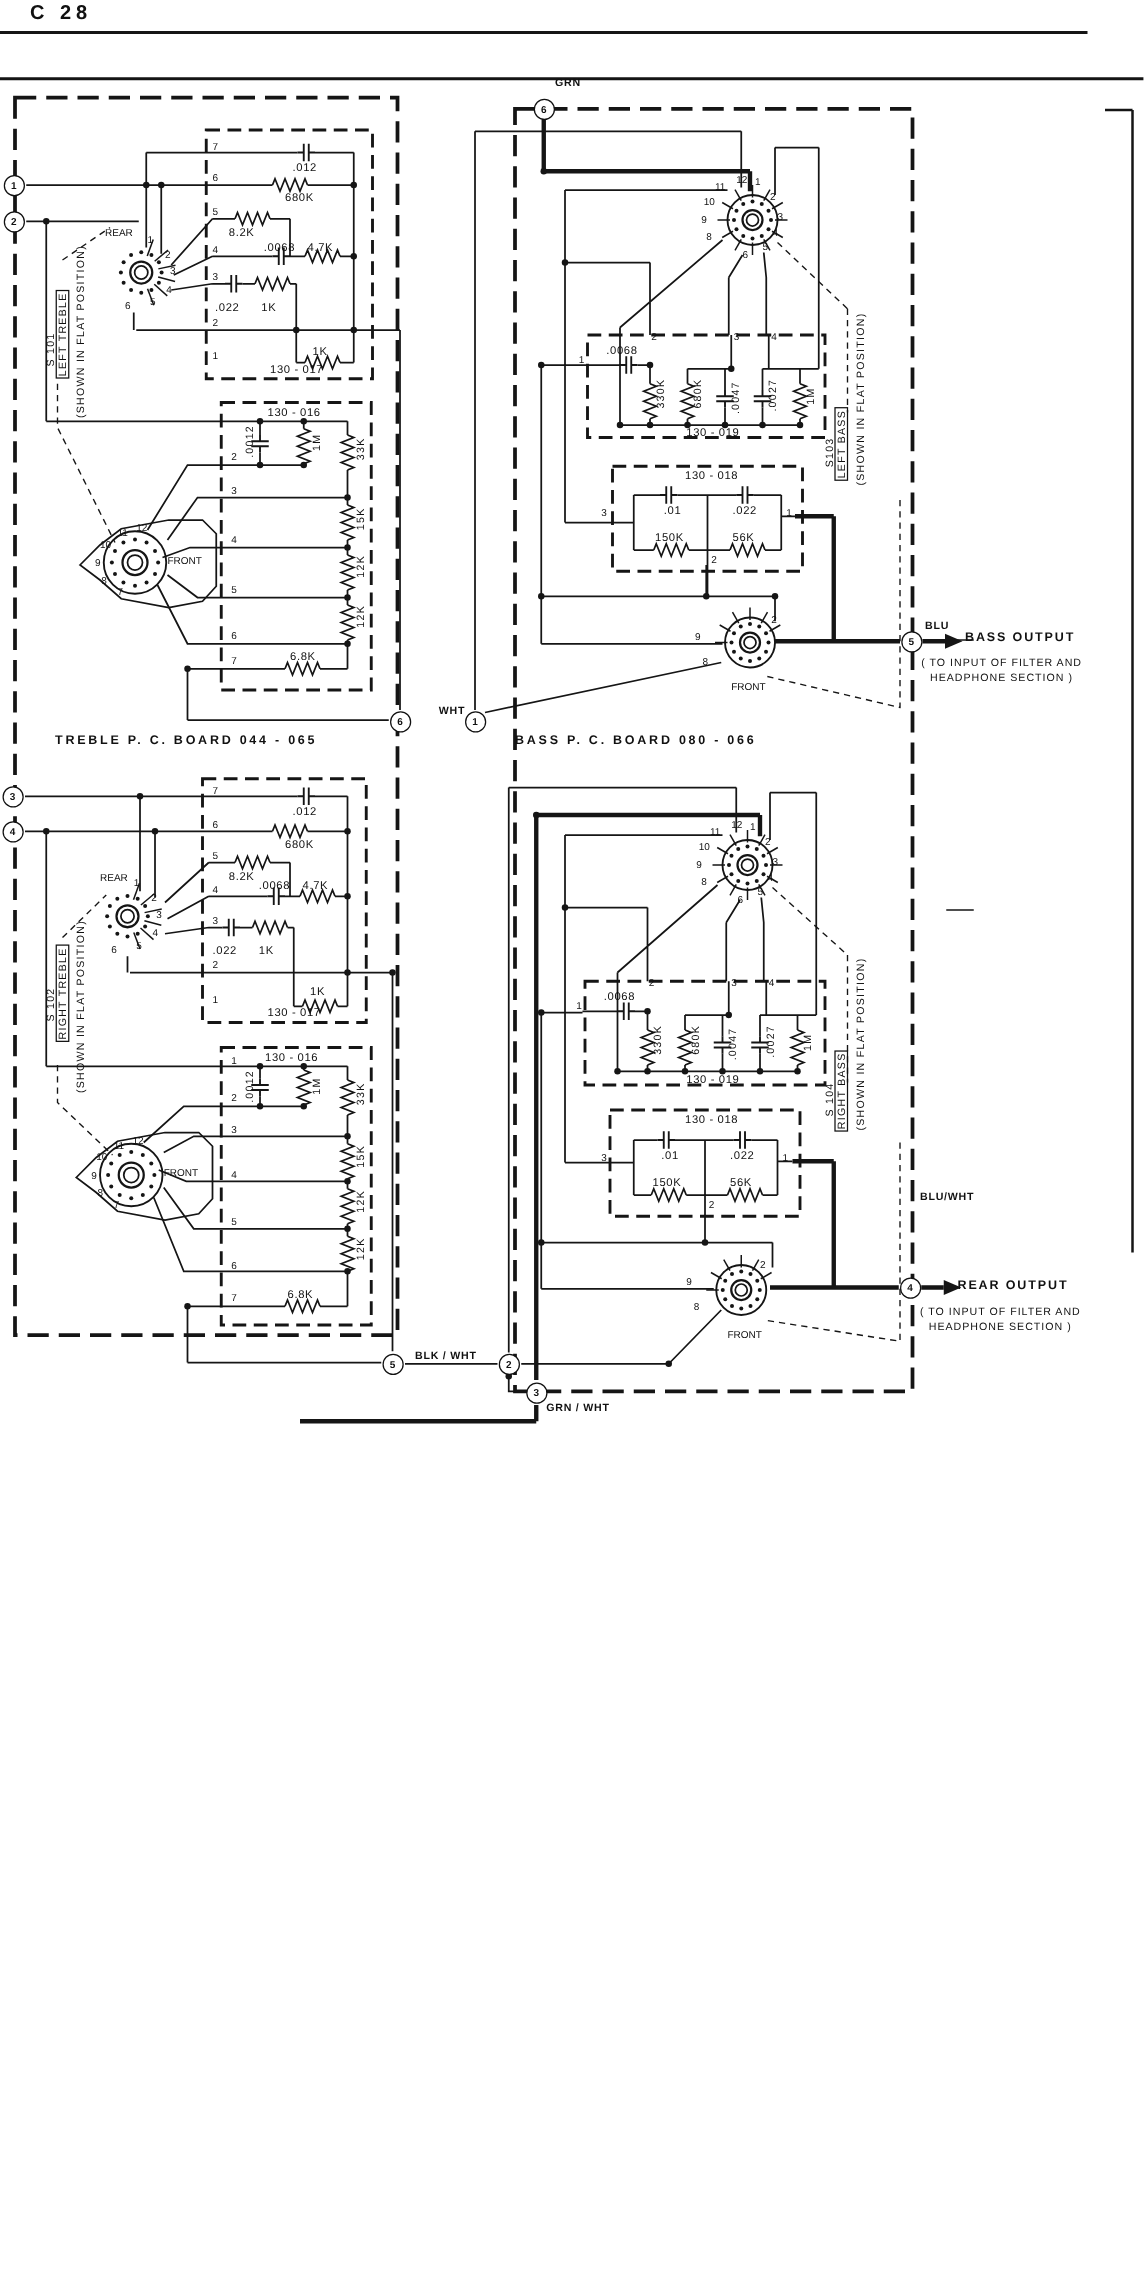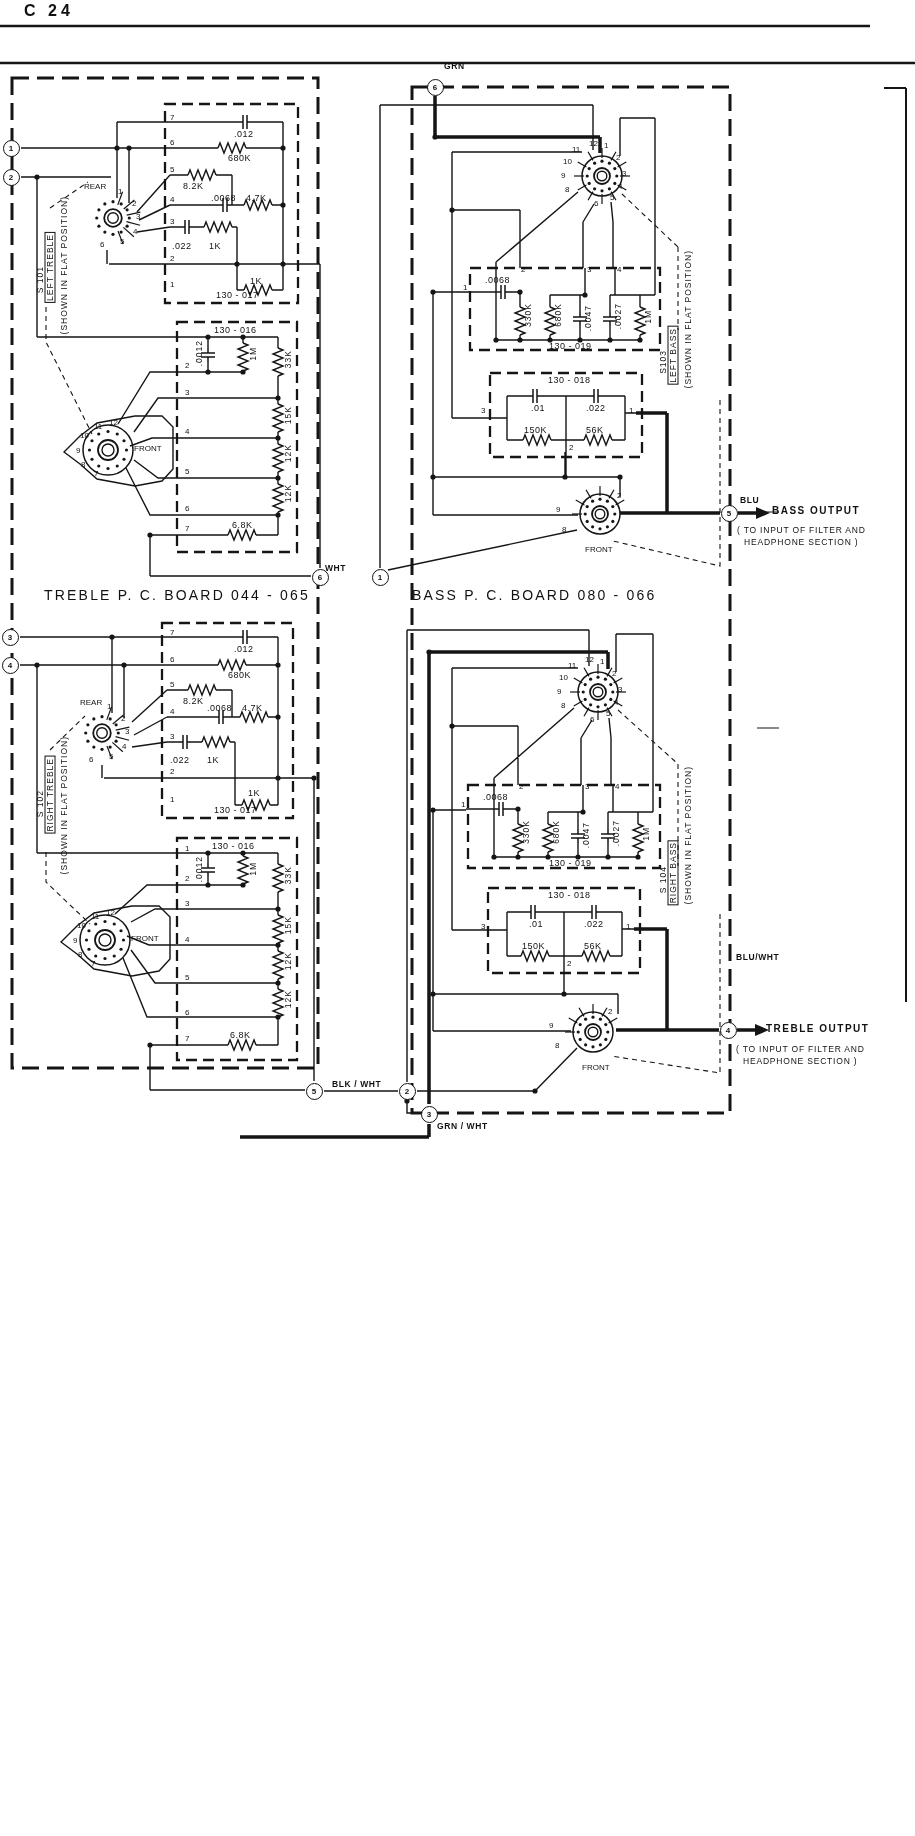--- a/index.html
+++ b/index.html
@@ -5,21 +5,21 @@
   html,body{margin:0;padding:0;background:#ffffff;}
   #page{position:relative;width:915px;height:1836px;background:#ffffff;overflow:hidden;
         font-family:"Liberation Sans",sans-serif;color:#111;}
   svg{position:absolute;left:0;top:0;}
   .lb{position:absolute;font-size:9px;letter-spacing:.5px;white-space:nowrap;color:#111;line-height:1;}
   .pin{font-size:8px;letter-spacing:0;}
   .v{writing-mode:vertical-rl;transform:rotate(180deg);font-size:8.5px;letter-spacing:1px;}
   .vb{writing-mode:vertical-rl;transform:rotate(180deg);font-size:8.5px;letter-spacing:1px;
       border:1px solid #111;padding:1px 0;}
   .hdr{position:absolute;font-size:16px;font-weight:bold;letter-spacing:4px;white-space:nowrap;}
-  .title{position:absolute;font-size:14px;font-weight:normal;letter-spacing:2.2px;white-space:nowrap;}
+  .title{position:absolute;font-size:10px;font-weight:bold;letter-spacing:2.2px;white-space:nowrap;}
   .wire{position:absolute;font-size:8.5px;font-weight:bold;letter-spacing:.6px;white-space:nowrap;}
   .note{position:absolute;font-size:8.5px;letter-spacing:.8px;white-space:nowrap;}
   .out{position:absolute;font-size:10px;font-weight:bold;letter-spacing:1.5px;white-space:nowrap;}
   .term{position:absolute;width:17px;height:17px;border:1.6px solid #111;border-radius:50%;
         background:#fff;font-size:8px;font-weight:bold;display:flex;align-items:center;
         justify-content:center;box-sizing:border-box;z-index:5;}
 </style>
 </head>
 <body>
 
@@ -448,36 +448,36 @@
           <line x1="593" y1="1014" x2="593" y2="1004" stroke="#151515" stroke-width="1.2"></line>
           <line x1="602" y1="1016.4115427318801" x2="607" y2="1007.7512886940357" stroke="#151515" stroke-width="1.2"></line>
           <line x1="608.5884572681199" y1="1023" x2="617.2487113059643" y2="1018" stroke="#151515" stroke-width="1.2"></line>
           <line x1="575" y1="1032" x2="565" y2="1032" stroke="#151515" stroke-width="1.2"></line>
           <line x1="577.4115427318801" y1="1023" x2="568.7512886940357" y2="1018" stroke="#151515" stroke-width="1.2"></line>
           <line x1="584" y1="1016.4115427318801" x2="579" y2="1007.7512886940357" stroke="#151515" stroke-width="1.2"></line>
         </g>
       </g>
   </svg>
 
-  <div class="hdr" style="left:24px;top:2px">C 24</div>
+  <div class="hdr" style="left:24px;top:2px">C 28</div>
   <div class="title" style="left:44px;top:587px">TREBLE  P. C. BOARD  044 - 065</div>
   <div class="title" style="left:412px;top:587px">BASS P. C. BOARD  080 - 066</div>
 
   <div class="wire" style="left:444px;top:61px">GRN</div>
-  <div class="wire" style="left:325px;top:563px">WHT</div>
+  <div class="wire" style="left:351px;top:563px">WHT</div>
   <div class="wire" style="left:332px;top:1079px">BLK / WHT</div>
   <div class="wire" style="left:437px;top:1121px">GRN / WHT</div>
 
   <div class="wire" style="left:740px;top:495px">BLU</div>
   <div class="out" style="left:772px;top:505px">BASS  OUTPUT</div>
   <div class="note" style="left:737px;top:525px">( TO INPUT  OF  FILTER  AND</div>
   <div class="note" style="left:744px;top:537px">HEADPHONE   SECTION )</div>
 
   <div class="wire" style="left:736px;top:952px">BLU/WHT</div>
-  <div class="out" style="left:766px;top:1023px">TREBLE  OUTPUT</div>
+  <div class="out" style="left:766px;top:1023px">REAR  OUTPUT</div>
   <div class="note" style="left:736px;top:1044px">( TO INPUT  OF  FILTER  AND</div>
   <div class="note" style="left:743px;top:1056px">HEADPHONE   SECTION )</div>
 
   <div id="labels">
       <span class="lb s" style="left: 234px; top: 130px;">.012</span>
       <span class="lb s" style="left: 228px; top: 154px;">680K</span>
       <span class="lb s" style="left: 183px; top: 182px;">8.2K</span>
       <span class="lb s" style="left: 211px; top: 194px;">.0068</span>
       <span class="lb s" style="left: 246px; top: 194px;">4.7K</span>
       <span class="lb s" style="left: 172px; top: 242px;">.022</span>

